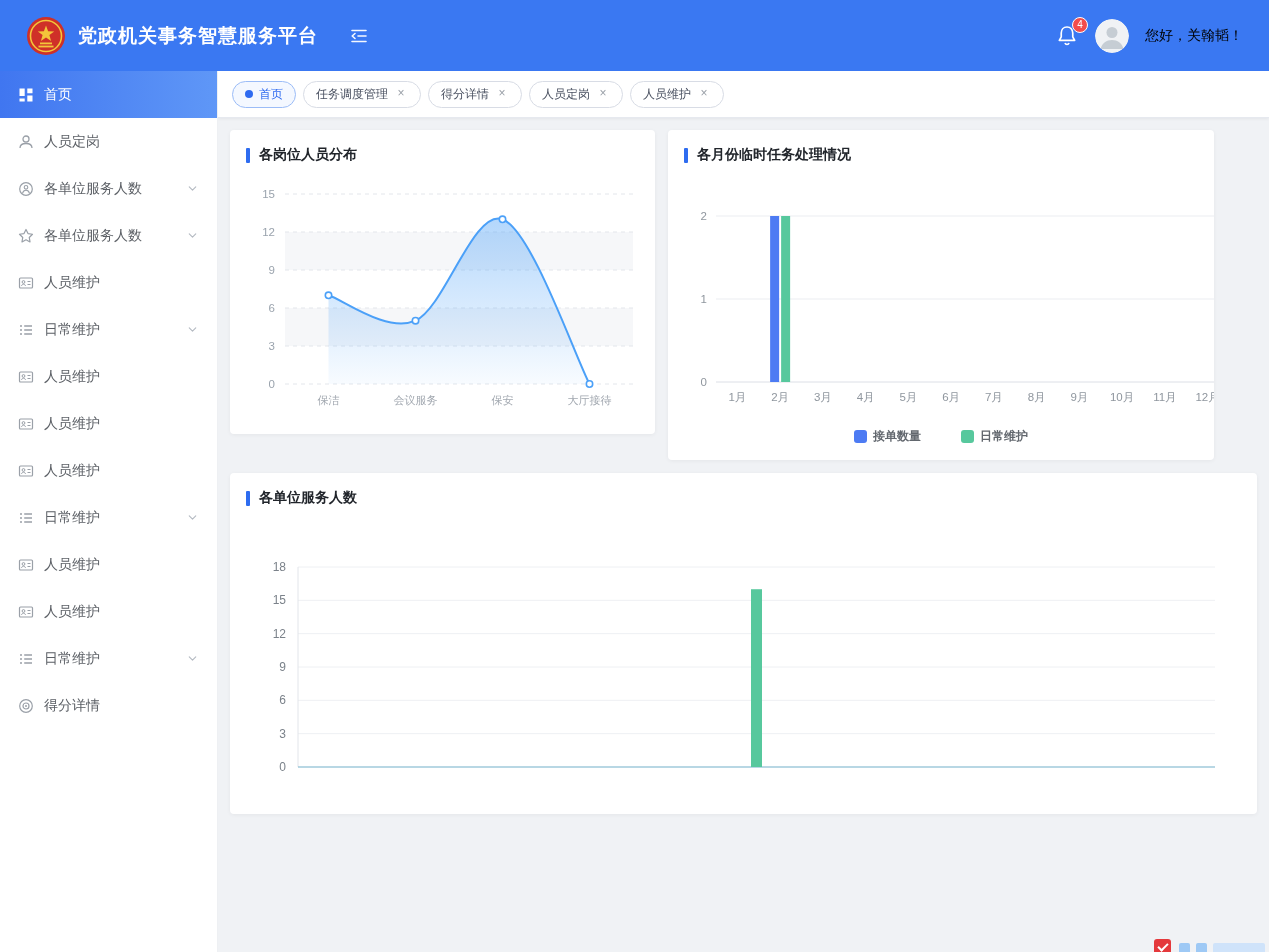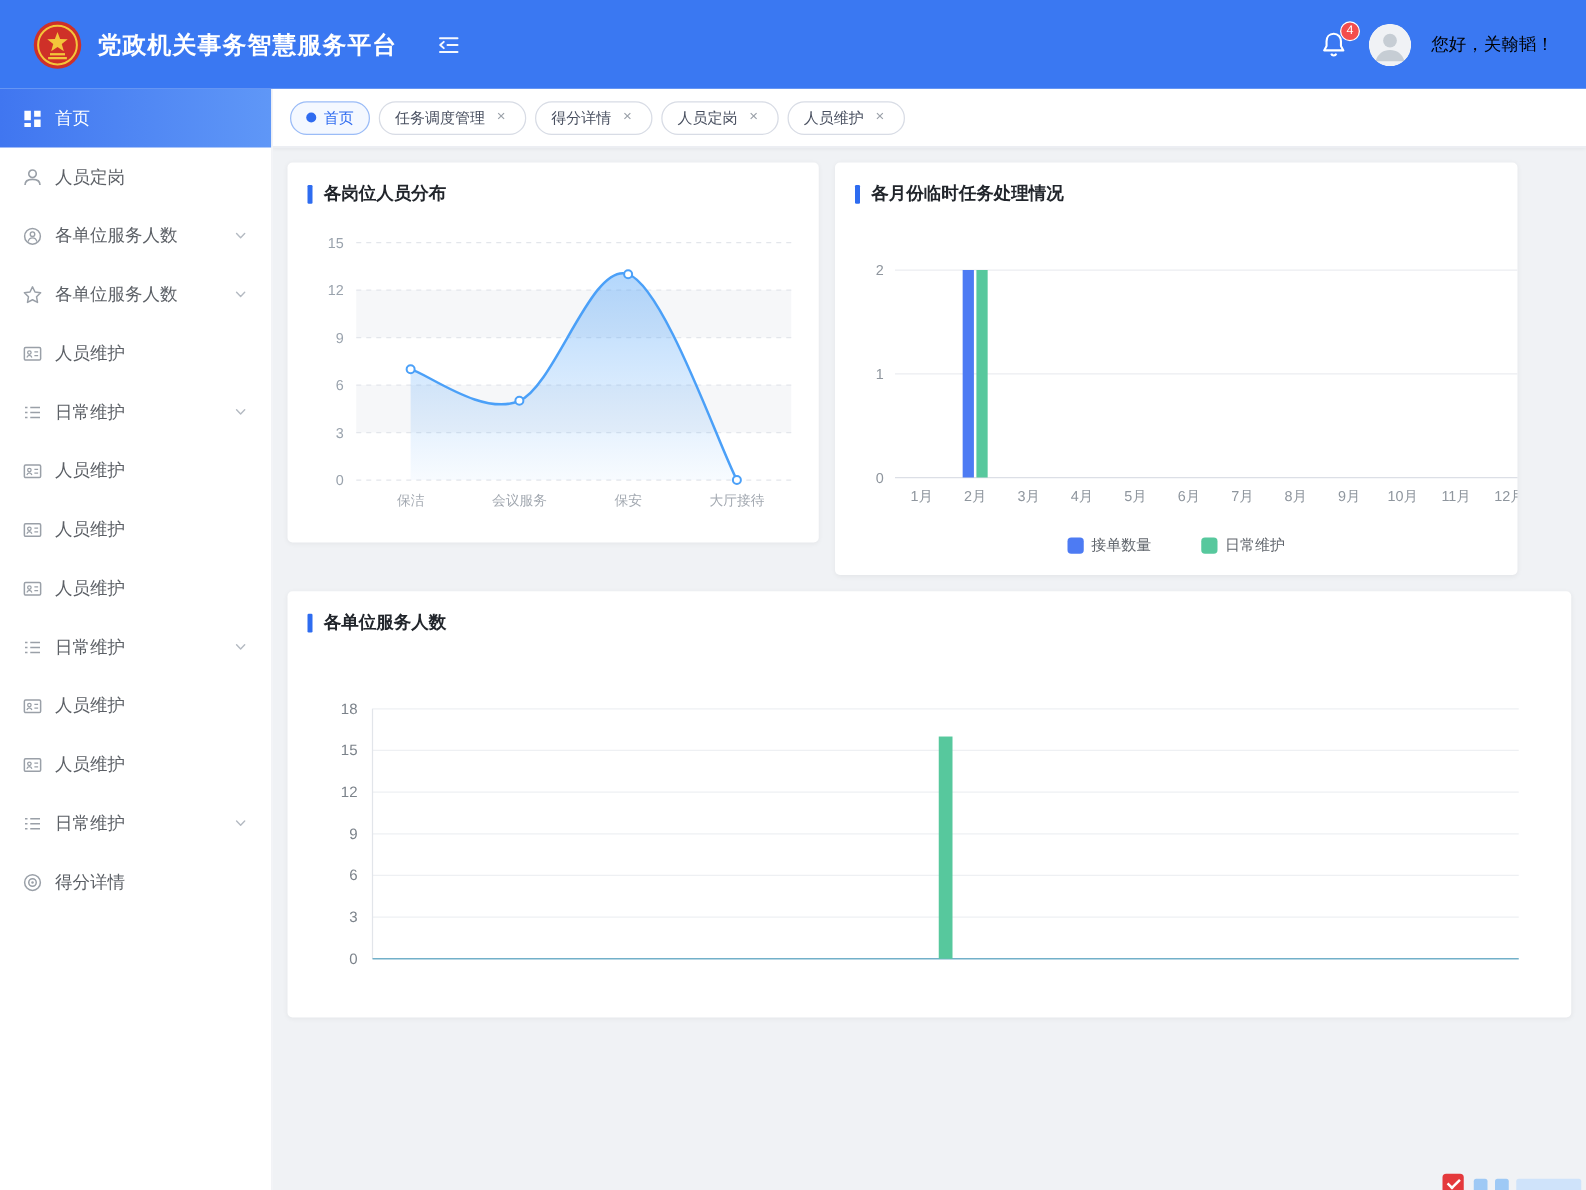--- a/index.html
+++ b/index.html
@@ -40,21 +40,21 @@
 
   .cards-row{display:flex;gap:13px;padding:12px 12px 0 12px;}
   .card{background:#fff;border-radius:4px;box-shadow:0 1px 4px rgba(0,0,0,.05);overflow:hidden;}
   .card-left{width:425px;height:304px;flex:none;}
   .card-right{width:546px;height:330px;flex:none;}
   .card-bottom{margin:13px 12px 0 12px;height:341px;}
   .card-title{display:flex;align-items:center;gap:9px;padding:16px 16px 4px 16px;font-size:14px;font-weight:bold;color:#21252b;}
   .accent{width:4px;height:15px;background:#2e6cf0;border-radius:1px;flex:none;}
   #chart2{margin-top:18px;}
   #chart3{margin-top:34px;}
-  .legend-row{display:flex;justify-content:center;gap:40px;margin-top:0;}
+  .legend-row{display:flex;justify-content:center;gap:40px;margin-top:0;font-weight:bold;}
   .legend-item{display:flex;align-items:center;gap:6px;font-size:12px;color:#62676e;cursor:pointer;}
   .legend-swatch{width:13px;height:13px;border-radius:3px;flex:none;}
 
   
   .corner-widget{position:absolute;right:4px;bottom:-8px;display:flex;align-items:flex-start;gap:8px;z-index:20;}
   .cw-red{width:17px;height:17px;background:#e4393c;border-radius:3px;position:relative;top:-4px;}
   .cw-red::after{content:"";position:absolute;left:4px;top:4px;width:8px;height:4px;border:2px solid #fff;border-top:none;border-right:none;transform:rotate(-45deg);}
   .cw-items{display:inline-flex;gap:6px;align-items:flex-start;}
   .cw-dot{width:11px;height:11px;border-radius:2px;background:#9ec9f5;display:inline-block;}
   .cw-bar{width:52px;height:11px;border-radius:2px;background:#cfe3fa;display:inline-block;}

